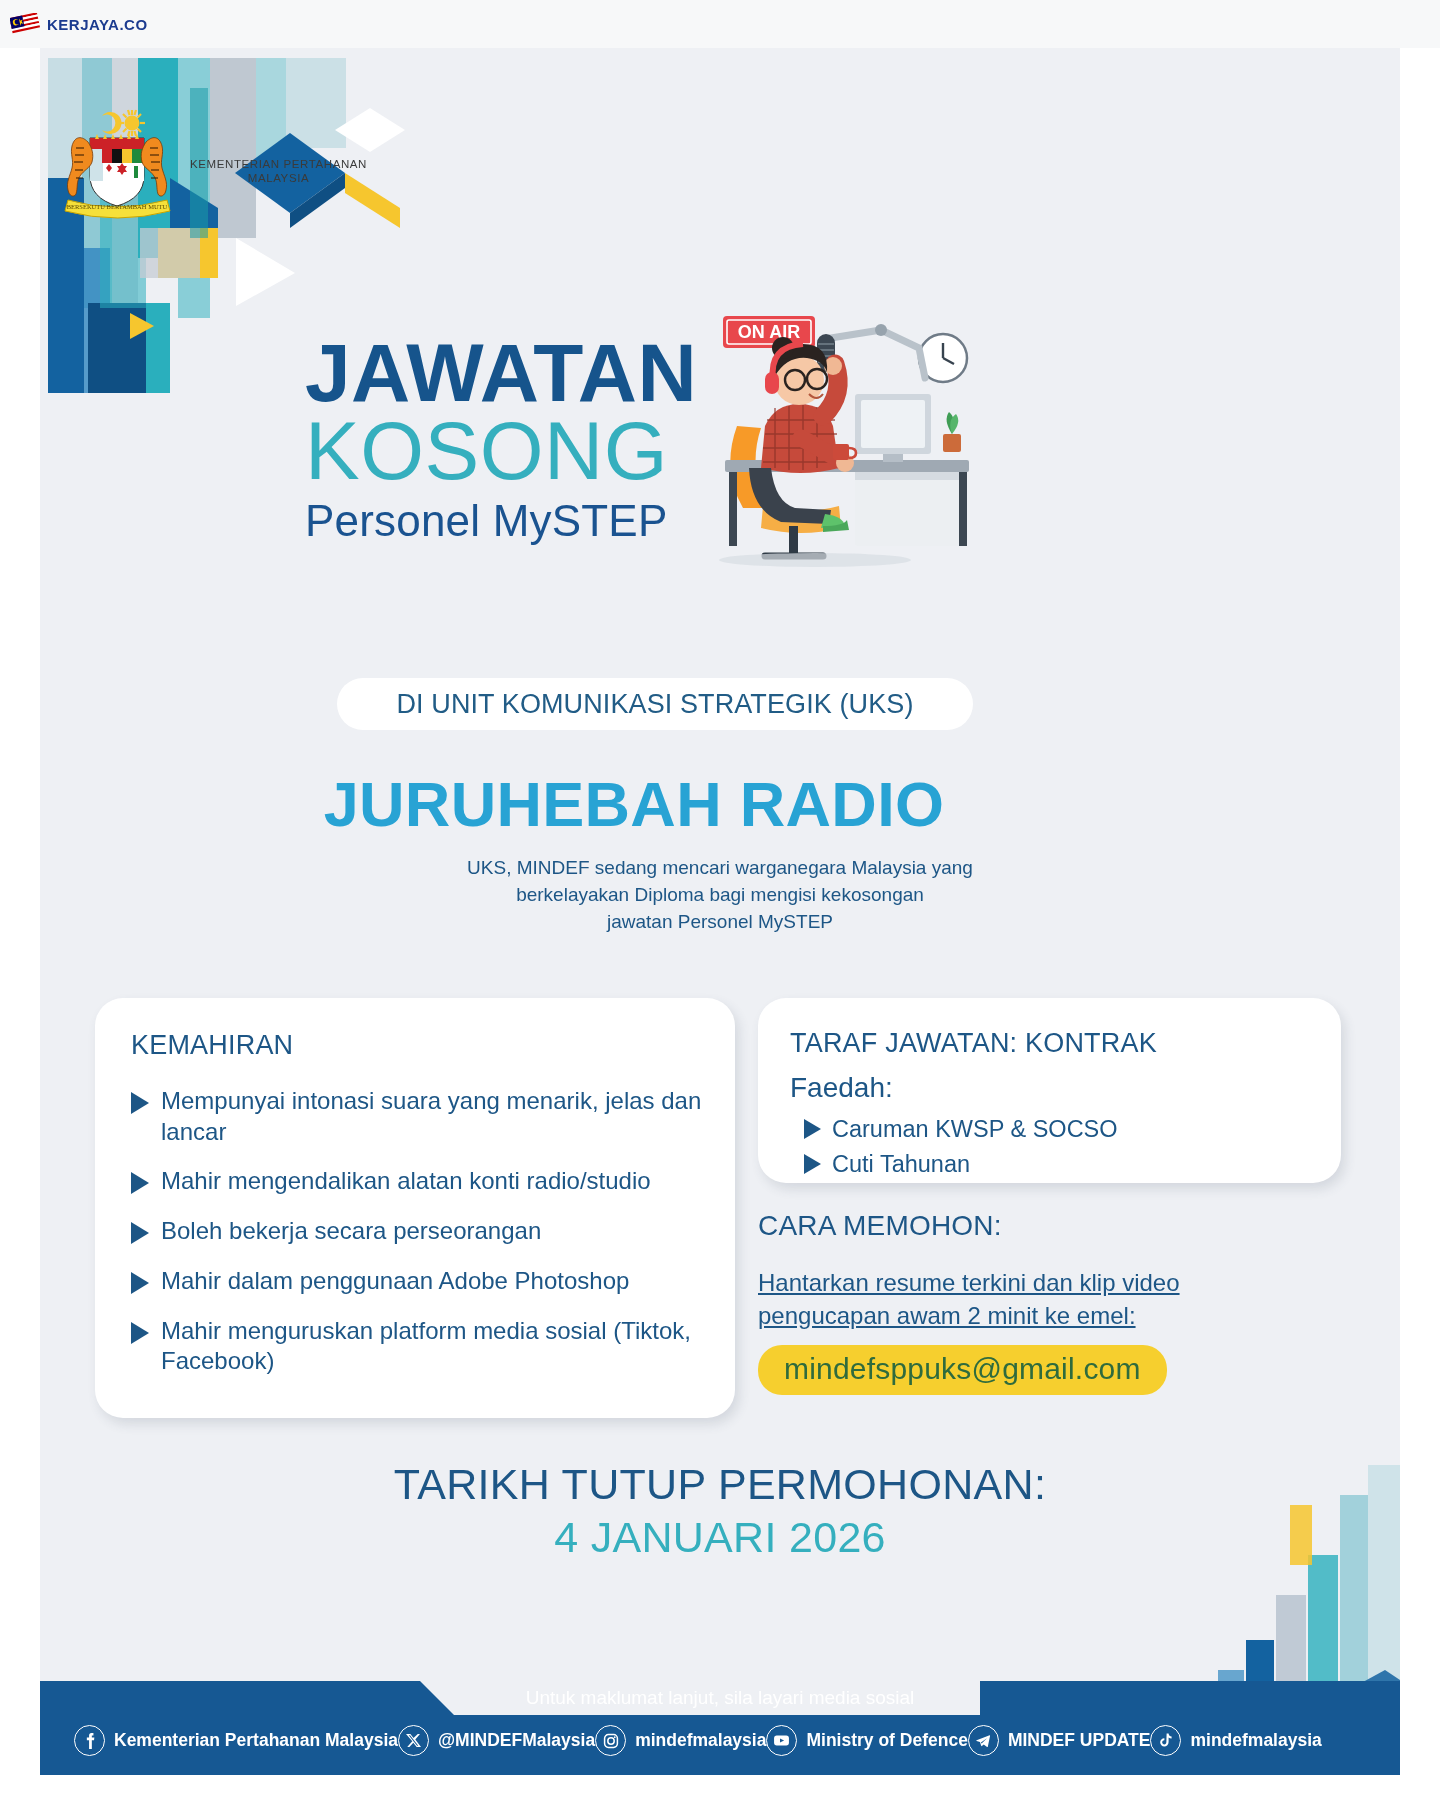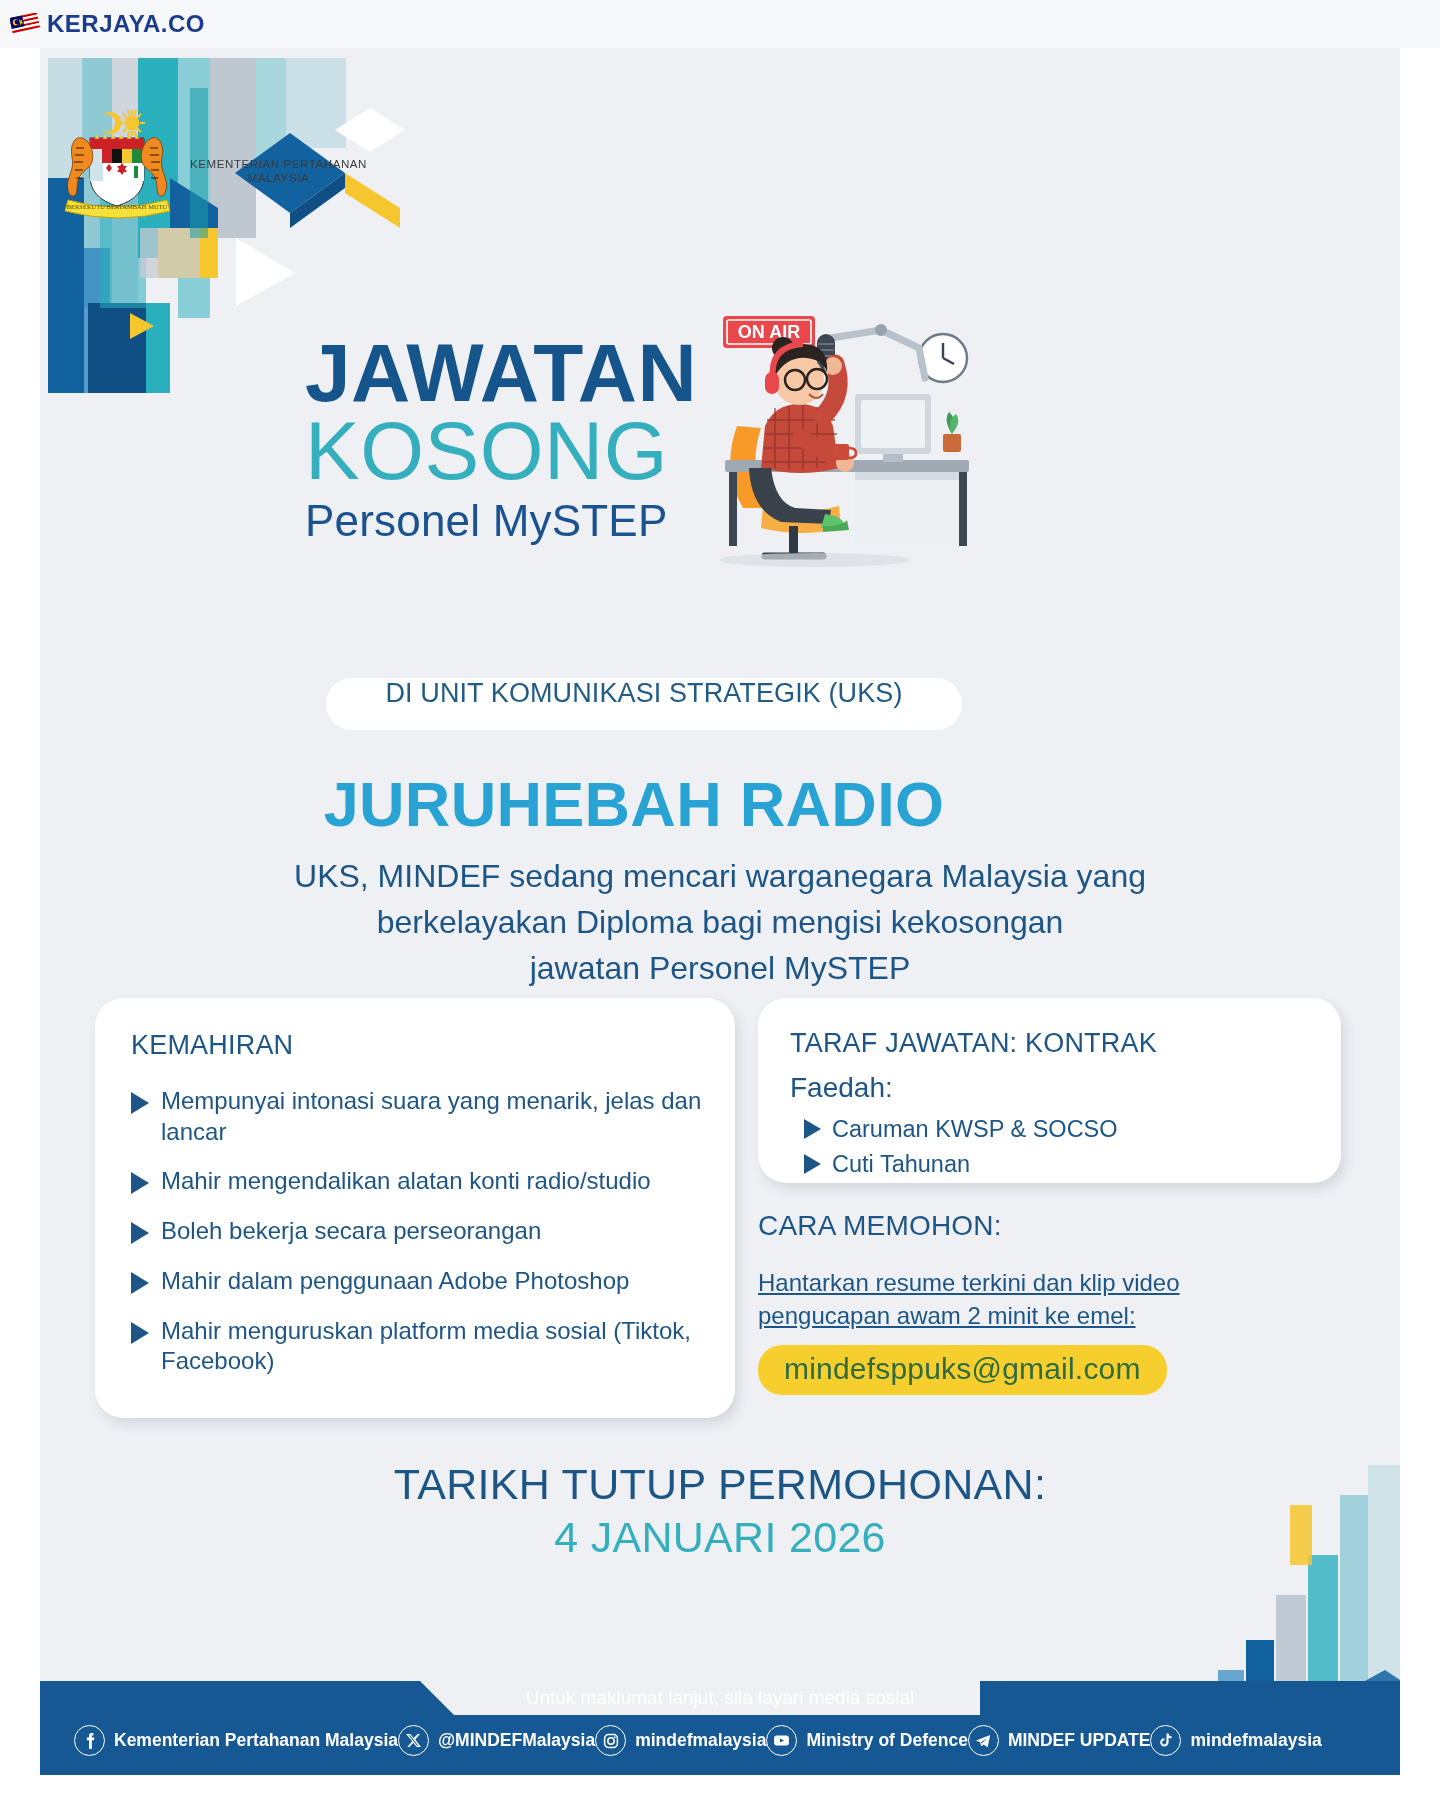--- a/index.html
+++ b/index.html
@@ -22,21 +22,21 @@
     top: 0; left: 0;
     width: 1440px; height: 48px;
     background: #f7f8f9;
     display: flex;
     align-items: center;
     padding-left: 10px;
     z-index: 40;
   }
   .wm-flag { width: 30px; height: 22px; margin-right: 7px; display:block; }
   .wm-text {
-    font-size: 24px;
+    font-size: 15px;
     font-weight: bold;
     color: #1b3b8f;
     letter-spacing: 0.5px;
   }
 
   
   .canvas {
     position: absolute;
     top: 48px; left: 40px;
     width: 1360px; height: 1727px;
@@ -93,25 +93,25 @@
     margin-top: 4px;
     letter-spacing: 0.2px;
   }
 
   
   .dj { position: absolute; top: 260px; left: 665px; width: 290px; height: 265px; z-index: 6; }
 
   
   .unit-pill {
     position: absolute;
-    top: 630px; left: 286px;
+    top: 630px; left: 297px;
     width: 636px; height: 52px;
     background: #ffffff;
     border-radius: 26px;
-    display: flex; align-items: flex-start; justify-content: center;
+    display: flex; align-items: center; justify-content: center;
     z-index: 6;
   }
   .unit-pill span {
     font-size: 27px;
     color: #215c86;
     letter-spacing: 0.1px;
   }
 
   
   .job-title {
@@ -121,21 +121,21 @@
     font-size: 63px;
     font-weight: bold;
     color: #28a3d4;
     letter-spacing: 0.3px;
     z-index: 6;
   }
   .job-desc {
     position: absolute;
     top: 806px; left: 0; width: 1360px;
     text-align: center;
-    font-size: 32px;
+    font-size: 19px;
     color: #1d5686;
     line-height: 1.43;
     z-index: 6;
   }
 
   
   .card {
     position: absolute;
     background: #ffffff;
     border-radius: 28px;

